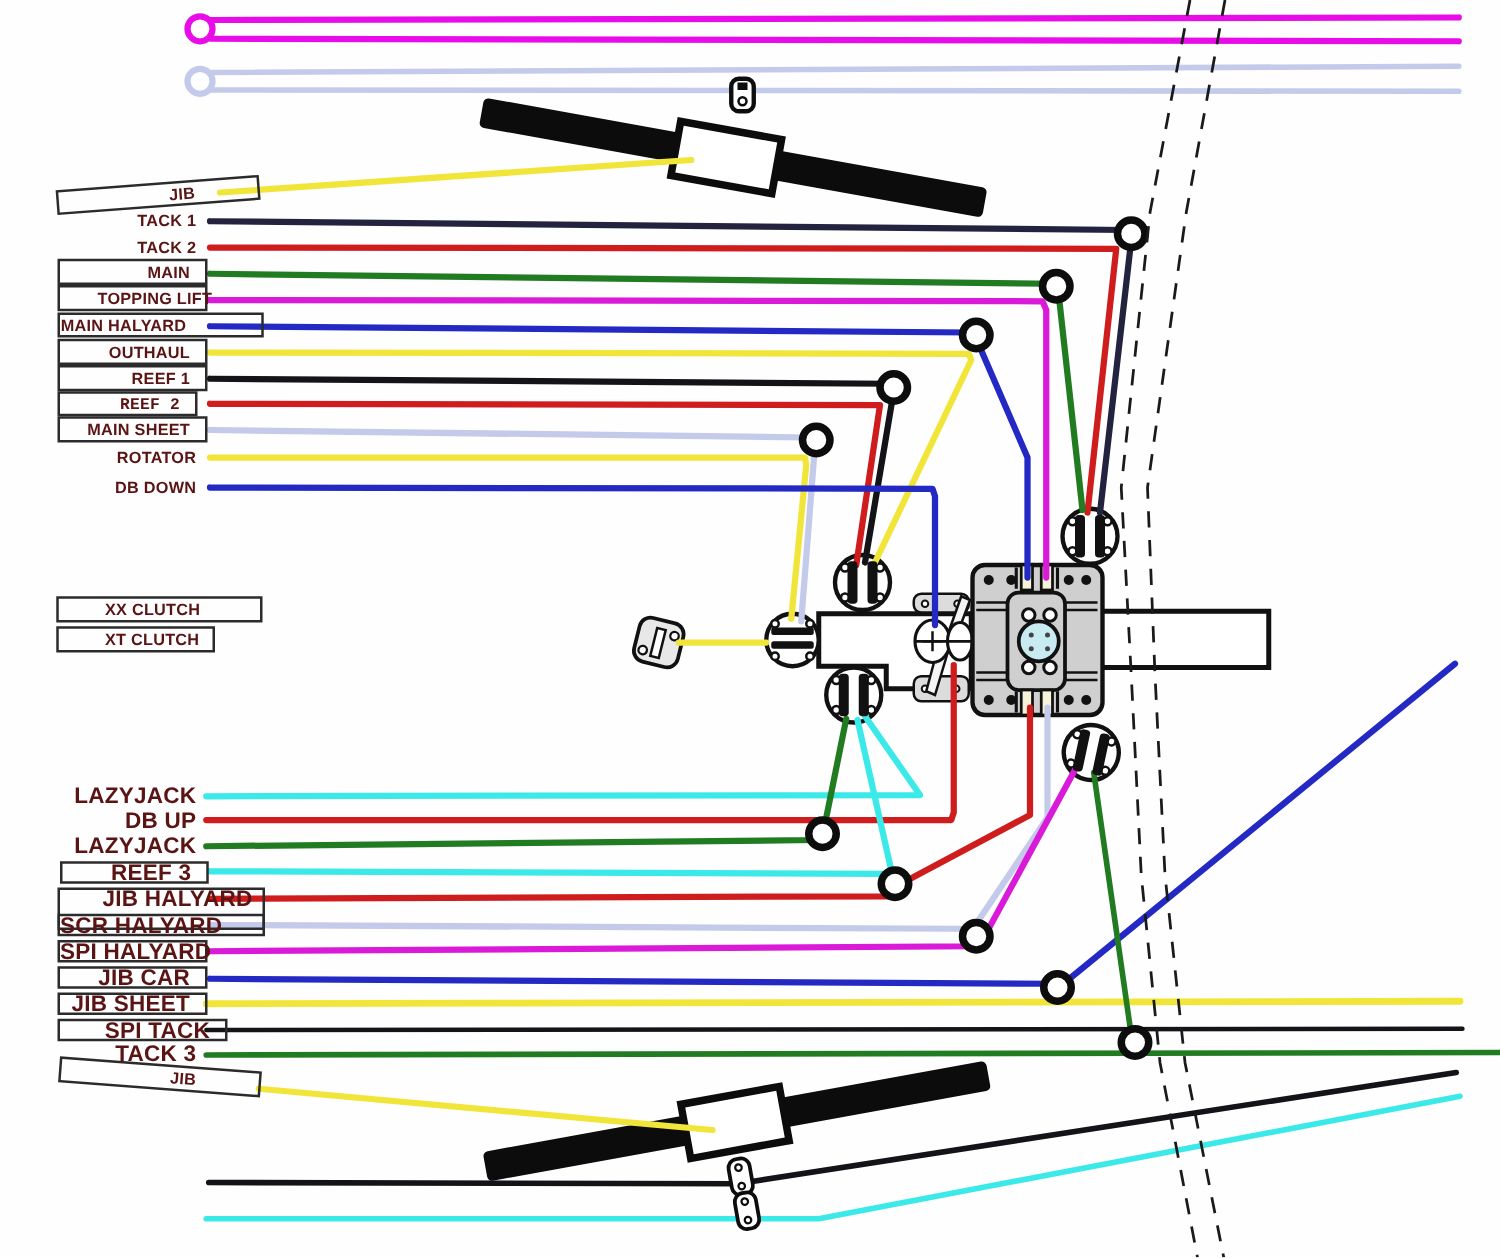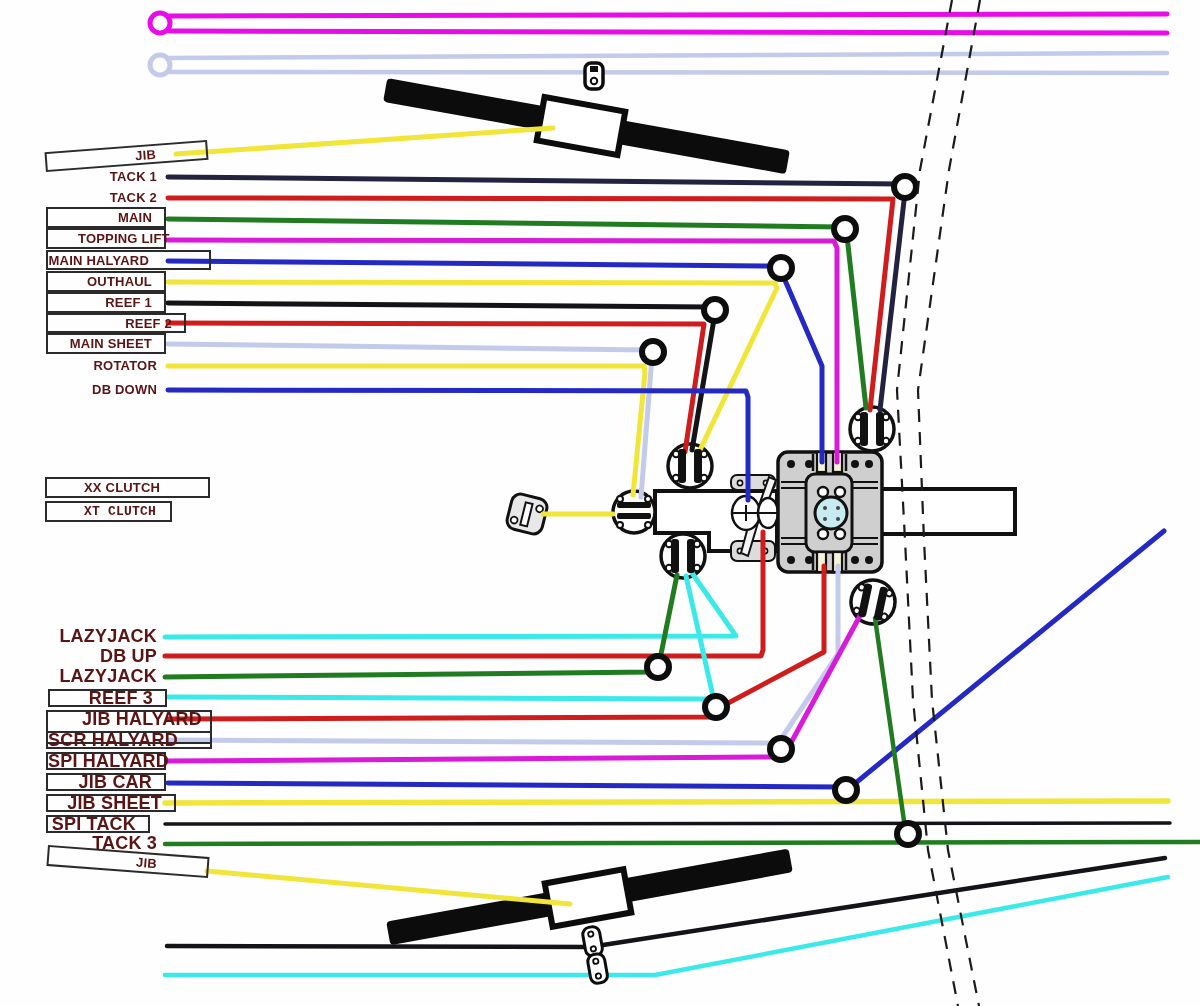--- a/index.html
+++ b/index.html
@@ -226,34 +226,34 @@
 </svg>
 
 <div class="lbl boxed rot-neg jibpad" style="left:45px;top:146px;width:163px;height:20px;">JIB</div>
 <div class="lbl" style="left:40px;top:168px;width:117px;">TACK 1</div>
 <div class="lbl" style="left:40px;top:189px;width:117px;">TACK 2</div>
 <div class="lbl boxed tall" style="left:46px;top:207px;width:120px;">MAIN</div>
 <div class="lbl boxed tall" style="left:46px;top:228px;width:120px;padding-left:30px;">TOPPING LIFT</div>
 <div class="lbl boxed tall wide" style="left:46px;top:250px;width:165px;height:20px;">MAIN HALYARD</div>
 <div class="lbl boxed tall" style="left:46px;top:271px;width:120px;">OUTHAUL</div>
 <div class="lbl boxed tall" style="left:46px;top:292px;width:120px;">REEF 1</div>
-<div class="lbl boxed tall" style="left:46px;top:313px;width:140px;height:20px;">REEF 2</div>
+<div class="lbl boxed tall" style="left:46px;top:313px;width:112px;height:20px;font-family:Liberation Mono, monospace;">REEF 2</div>
 <div class="lbl boxed tall" style="left:46px;top:333px;width:120px;">MAIN SHEET</div>
 <div class="lbl" style="left:40px;top:357px;width:117px;">ROTATOR</div>
 <div class="lbl" style="left:40px;top:381px;width:117px;">DB DOWN</div>
 
 <div class="lbl boxed tall leftal" style="left:45px;top:477px;width:165px;">XX CLUTCH</div>
-<div class="lbl boxed tall leftal" style="left:45px;top:501px;width:127px;font-family:Liberation Mono, monospace;">XT CLUTCH</div>
+<div class="lbl boxed tall leftal" style="left:45px;top:501px;width:127px;">XT CLUTCH</div>
 
 <div class="lbl sm" style="left:40px;top:629px;width:117px;">LAZYJACK</div>
 <div class="lbl sm" style="left:40px;top:649px;width:117px;">DB UP</div>
 <div class="lbl sm" style="left:40px;top:669px;width:117px;">LAZYJACK</div>
 <div class="lbl boxed sm" style="left:48px;top:689px;width:119px;height:18px;">REEF 3</div>
 <div class="lbl boxed sm wide" style="left:46px;top:710px;width:166px;height:34px;padding-left:34px;">JIB HALYARD</div>
 <div class="lbl boxed sm wide" style="left:46px;top:731px;width:166px;height:18px;">SCR HALYARD</div>
 <div class="lbl boxed sm" style="left:46px;top:752px;width:120px;height:18px;">SPI HALYARD</div>
 <div class="lbl boxed sm" style="left:46px;top:773px;width:120px;height:18px;">JIB CAR</div>
-<div class="lbl boxed sm" style="left:46px;top:794px;width:130px;height:18px;">JIB SHEET</div>
-<div class="lbl boxed sm" style="left:46px;top:815px;width:104px;height:18px;">SPI TACK</div>
+<div class="lbl boxed sm" style="left:46px;top:794px;width:120px;height:18px;">JIB SHEET</div>
+<div class="lbl boxed sm" style="left:46px;top:815px;width:136px;height:18px;">SPI TACK</div>
 <div class="lbl sm" style="left:40px;top:836px;width:117px;">TACK 3</div>
 <div class="lbl boxed rot-pos jibpad" style="left:47px;top:851px;width:162px;height:21px;line-height:18px;">JIB</div>
 
 </div>
 
 </body></html>

